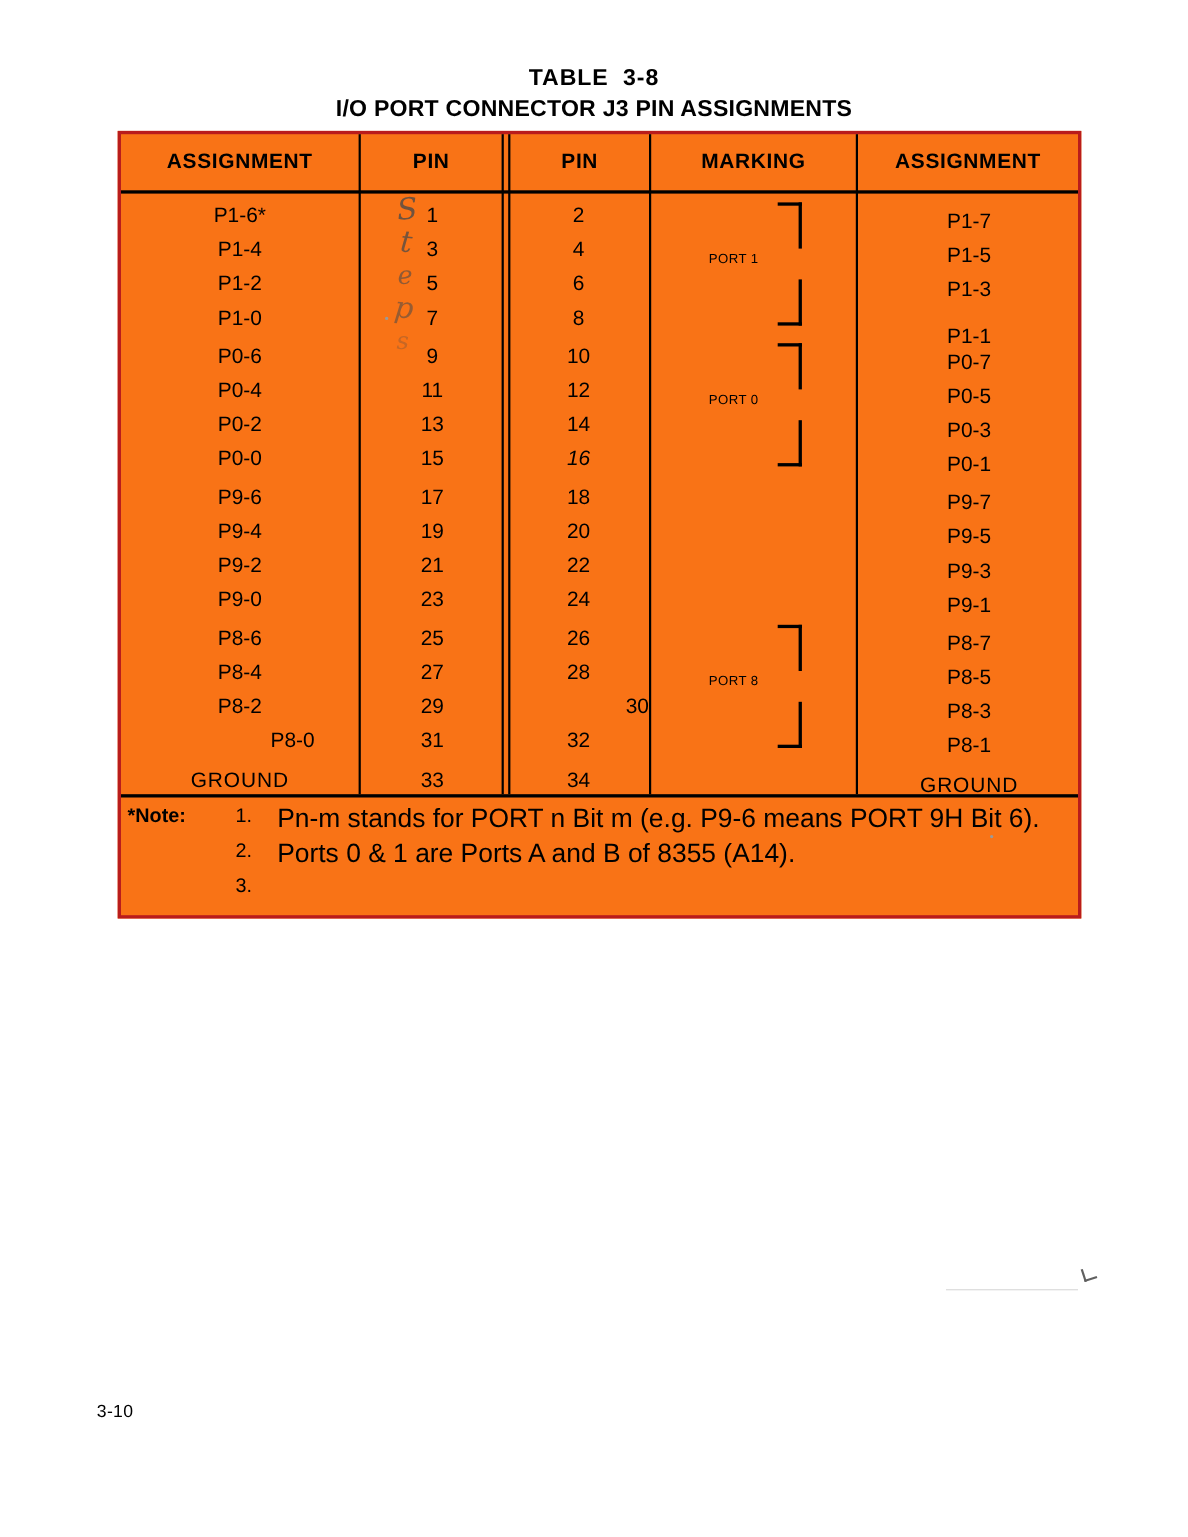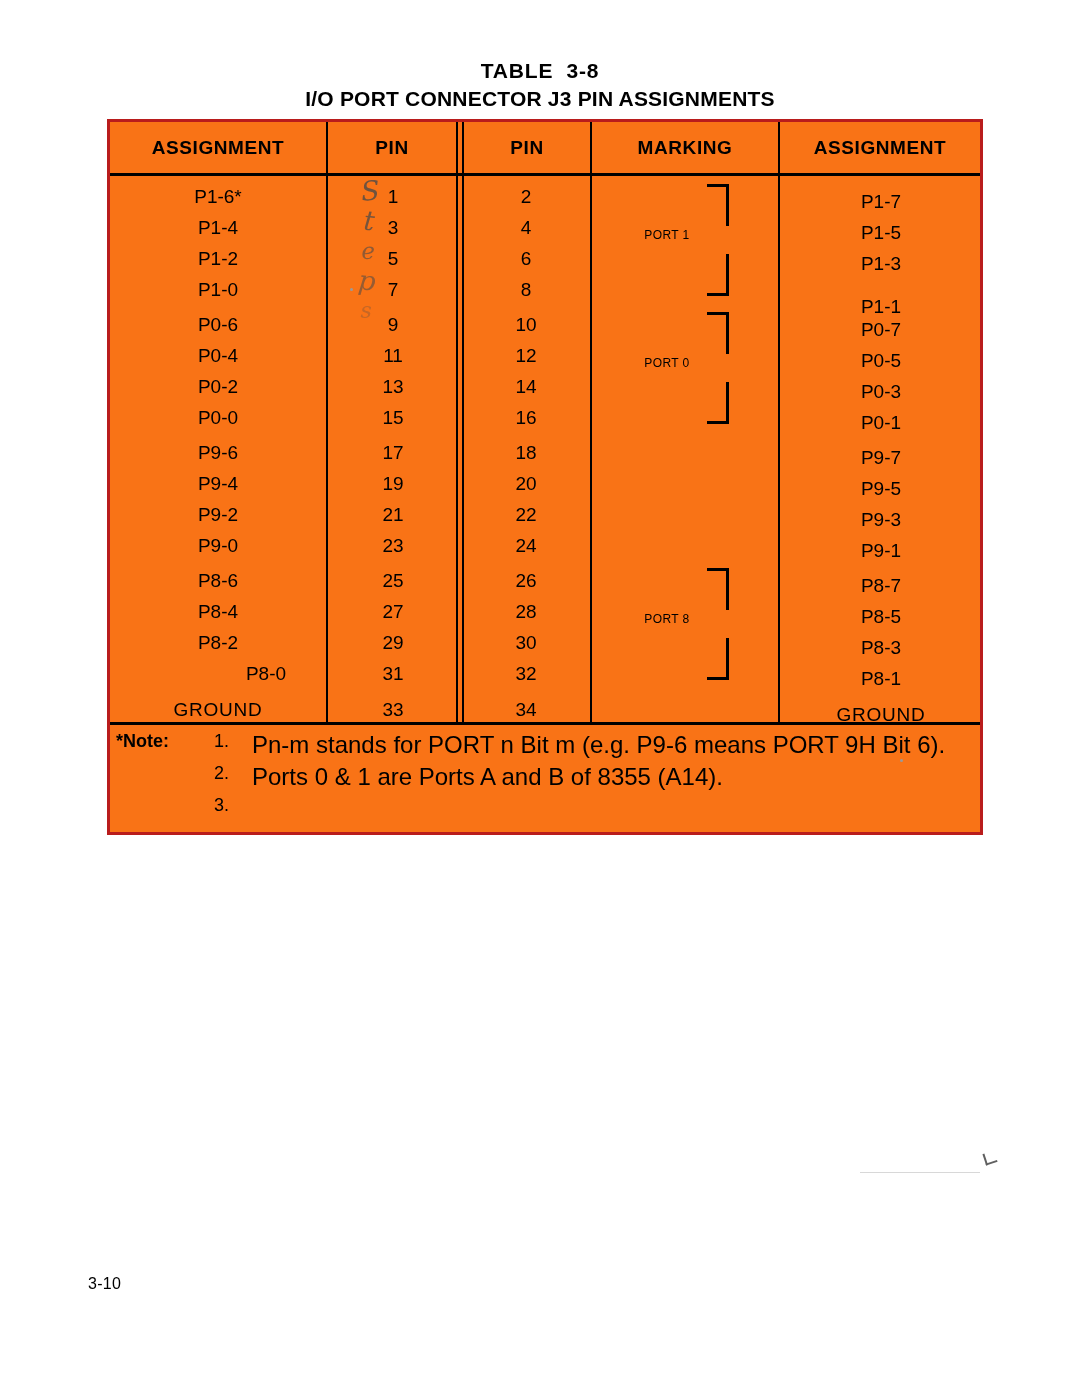--- a/index.html
+++ b/index.html
@@ -327,21 +327,21 @@
     <div class="cell pin-even" style="top:169px;">12</div>
     <div class="cell assign-right" style="top:174px;">P0-5</div>
 
     <div class="cell assign-left" style="top:200px;">P0-2</div>
     <div class="cell pin-odd" style="top:200px;">13</div>
     <div class="cell pin-even" style="top:200px;">14</div>
     <div class="cell assign-right" style="top:205px;">P0-3</div>
 
     <div class="cell assign-left" style="top:231px;">P0-0</div>
     <div class="cell pin-odd" style="top:231px;">15</div>
-    <div class="cell pin-even" style="top:231px;">16</div>
+    <div class="cell pin-even" style="top:231px;font-style:italic;">16</div>
     <div class="cell assign-right" style="top:236px;">P0-1</div>
 
 
     <div class="cell assign-left" style="top:266px;">P9-6</div>
     <div class="cell pin-odd" style="top:266px;">17</div>
     <div class="cell pin-even" style="top:266px;">18</div>
     <div class="cell assign-right" style="top:271px;">P9-7</div>
 
     <div class="cell assign-left" style="top:297px;">P9-4</div>
     <div class="cell pin-odd" style="top:297px;">19</div>
@@ -369,21 +369,21 @@
     <div class="cell pin-even" style="top:394px;">26</div>
     <div class="cell assign-right" style="top:399px;">P8-7</div>
 
     <div class="cell assign-left" style="top:425px;">P8-4</div>
     <div class="cell pin-odd" style="top:425px;">27</div>
     <div class="cell pin-even" style="top:425px;">28</div>
     <div class="cell assign-right" style="top:430px;">P8-5</div>
 
     <div class="cell assign-left" style="top:456px;">P8-2</div>
     <div class="cell pin-odd" style="top:456px;">29</div>
-    <div class="cell pin-even" style="top:456px;">30</div>
+    <div class="cell pin-even" style="top:456px;text-align:right;">30</div>
     <div class="cell assign-right" style="top:461px;">P8-3</div>
 
     <div class="cell assign-left" style="top:487px;padding-left:48px;">P8-0</div>
     <div class="cell pin-odd" style="top:487px;">31</div>
     <div class="cell pin-even" style="top:487px;">32</div>
     <div class="cell assign-right" style="top:492px;">P8-1</div>
 
     <div class="cell assign-left" style="top:523px; letter-spacing:0.8px;">GROUND</div>
     <div class="cell pin-odd" style="top:523px;">33</div>
     <div class="cell pin-even" style="top:523px;">34</div>

